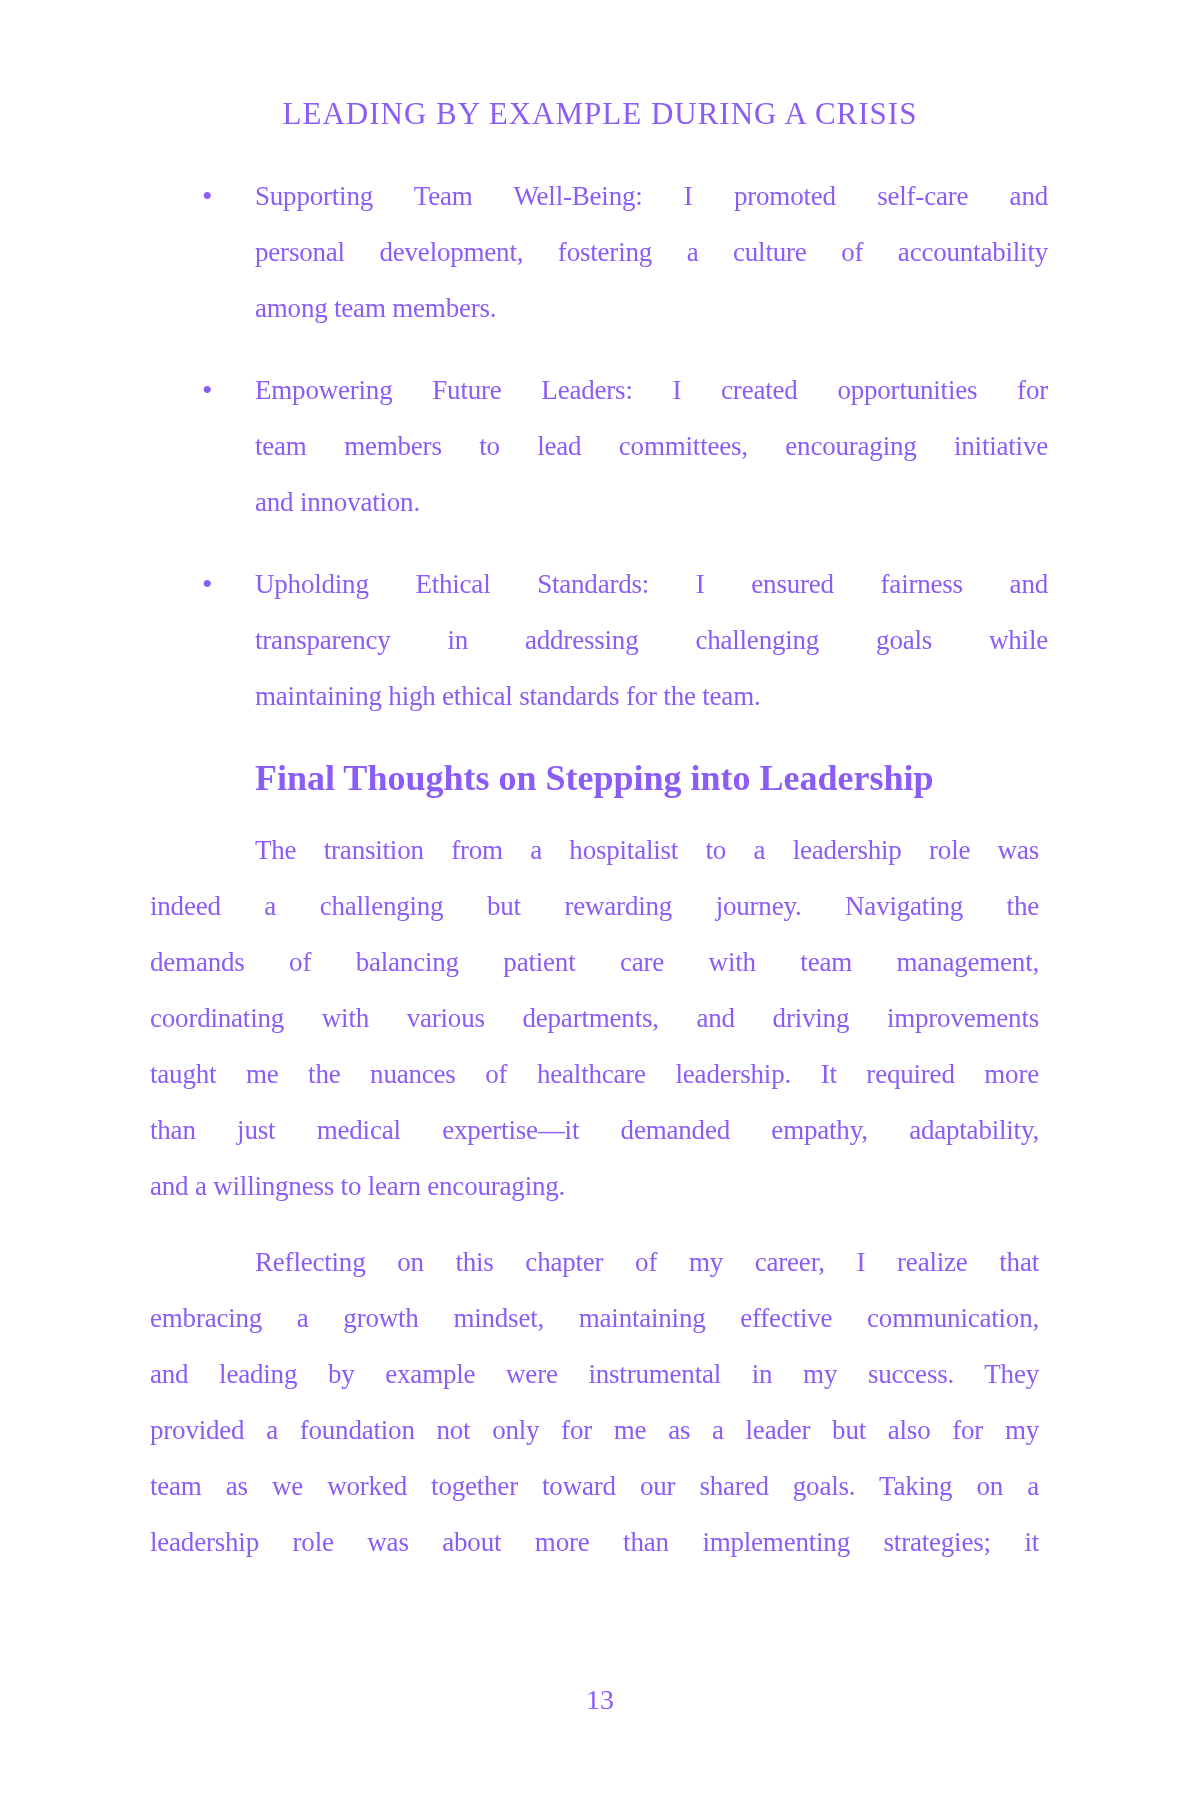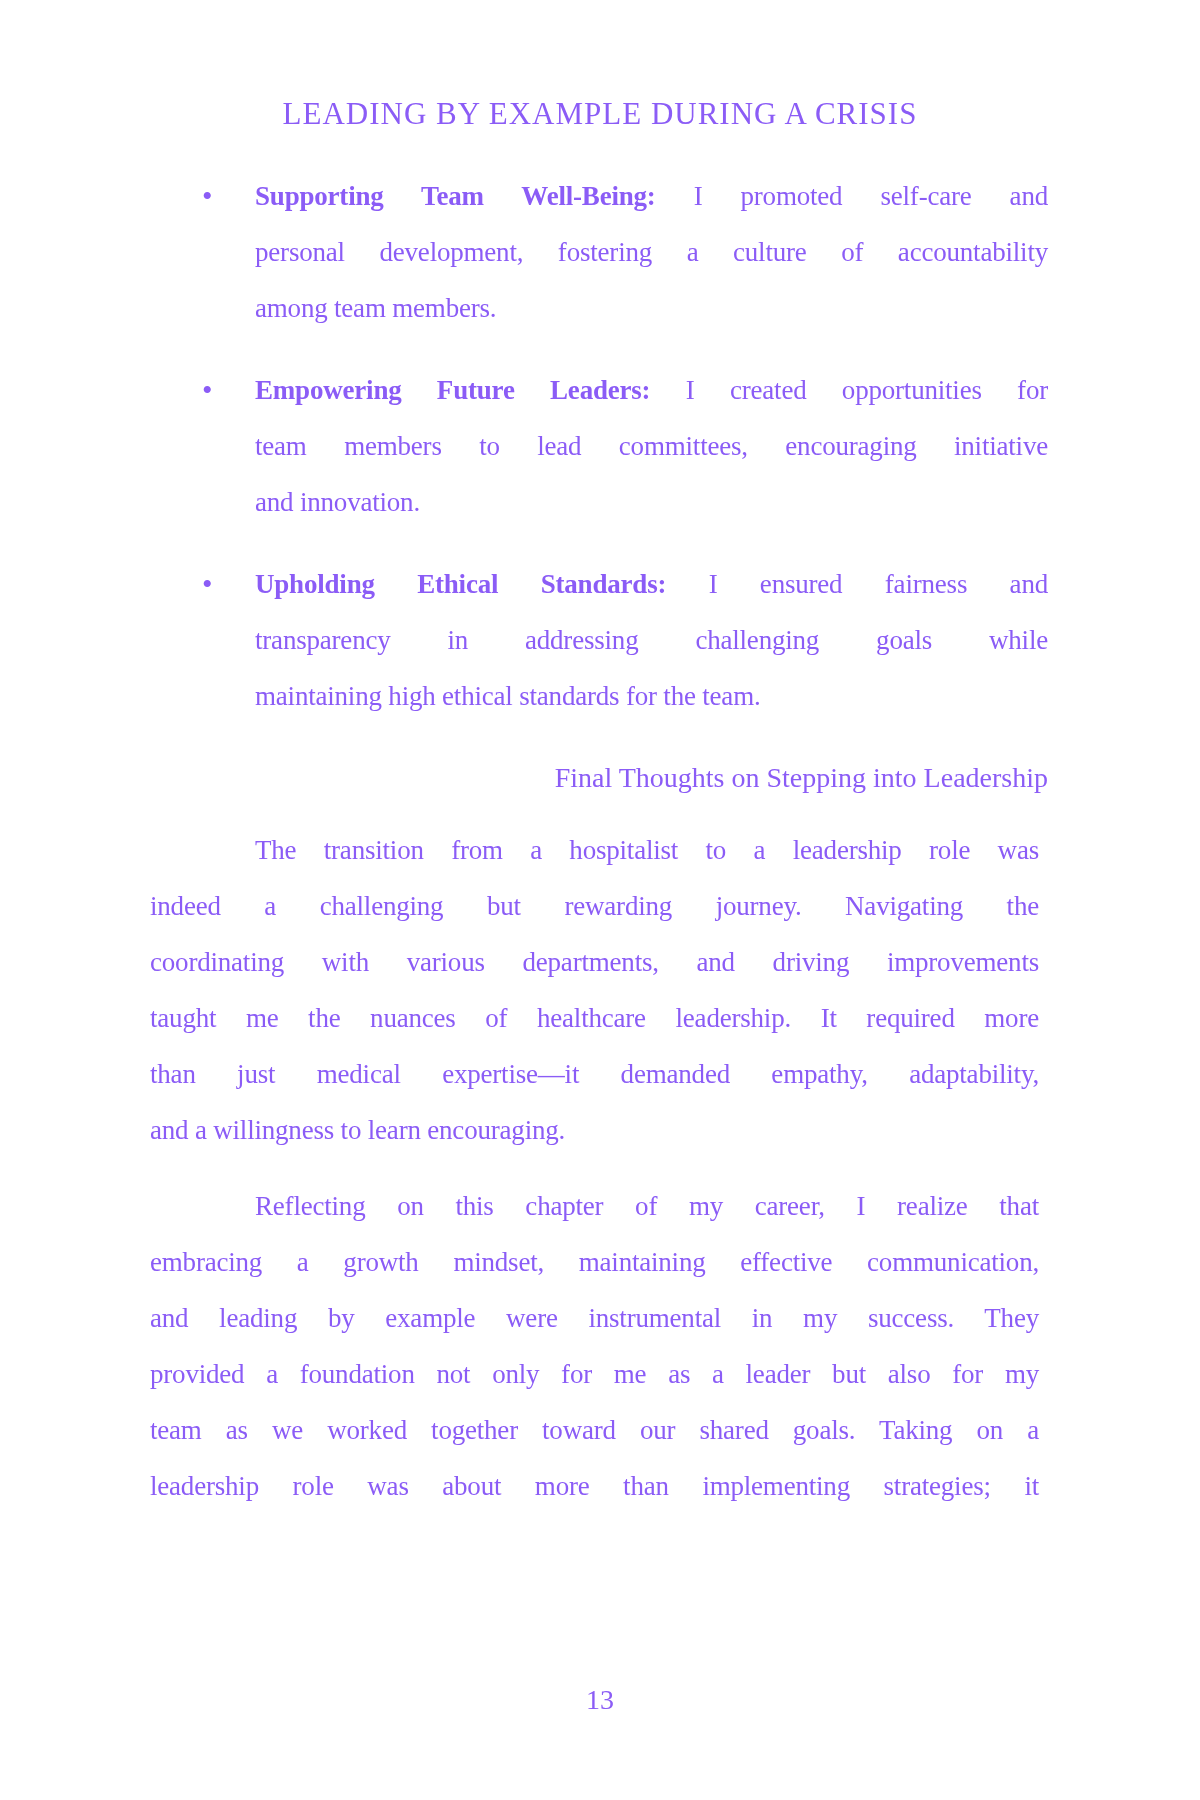--- a/index.html
+++ b/index.html
@@ -41,41 +41,40 @@
     text-align: justify;
     text-align-last: justify;
   }
   .line.end {
     text-align-last: left;
   }
   .line.first {
     text-indent: 105px;
   }
   .lead {
-    font-weight: bold;
+    font-weight: normal;
   }
   .bullet-item {
     position: relative;
     padding-left: 105px;
     margin-bottom: 26px;
   }
   .bullet-dot {
     position: absolute;
     left: 52px;
     top: 0;
     font-size: 30px;
     line-height: 56px;
   }
   .subheading {
     margin: 18px 0 16px 0;
     padding-left: 105px;
-    font-size: 28px;
-    font-weight: normal;
+    font-size: 36px;
+    font-weight: bold;
     line-height: 56px;
-    text-align: right;
   }
   .paragraph {
     margin: 0 9px 20px 0;
   }
   .page-number {
     position: absolute;
     top: 1672px;
     left: 0;
     width: 100%;
     text-align: center;
@@ -121,20 +120,21 @@
         </div>
       </div>
 
     </div>
 
     <h2 class="subheading">Final Thoughts on Stepping into Leadership</h2>
 
     <div class="paragraph">
       <div class="line first">The transition from a hospitalist to a leadership role was</div>
       <div class="line">indeed a challenging but rewarding journey. Navigating the</div>
+      <div class="line">demands of balancing patient care with team management,</div>
       <div class="line">coordinating with various departments, and driving improvements</div>
       <div class="line">taught me the nuances of healthcare leadership. It required more</div>
       <div class="line">than just medical expertise—it demanded empathy, adaptability,</div>
       <div class="line end">and a willingness to learn encouraging.</div>
     </div>
 
     <div class="paragraph">
       <div class="line first">Reflecting on this chapter of my career, I realize that</div>
       <div class="line">embracing a growth mindset, maintaining effective communication,</div>
       <div class="line">and leading by example were instrumental in my success. They</div>

